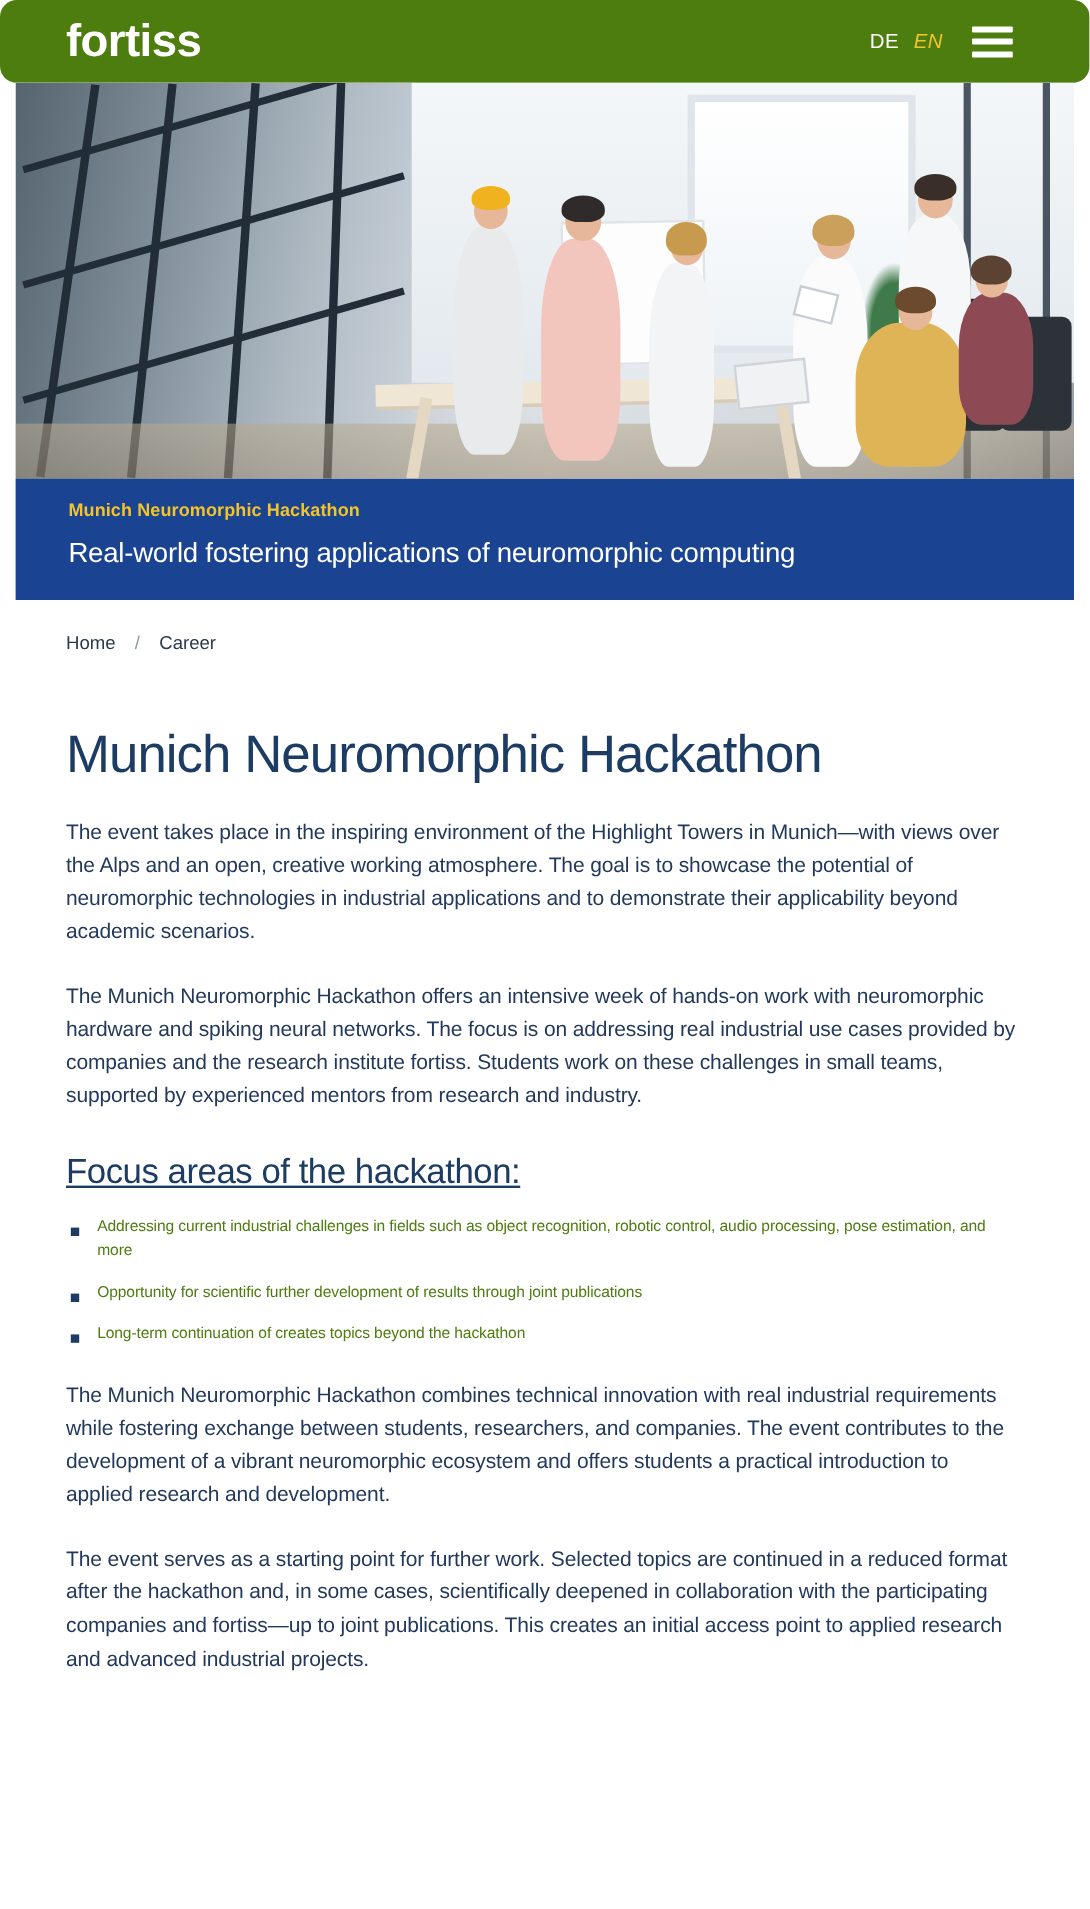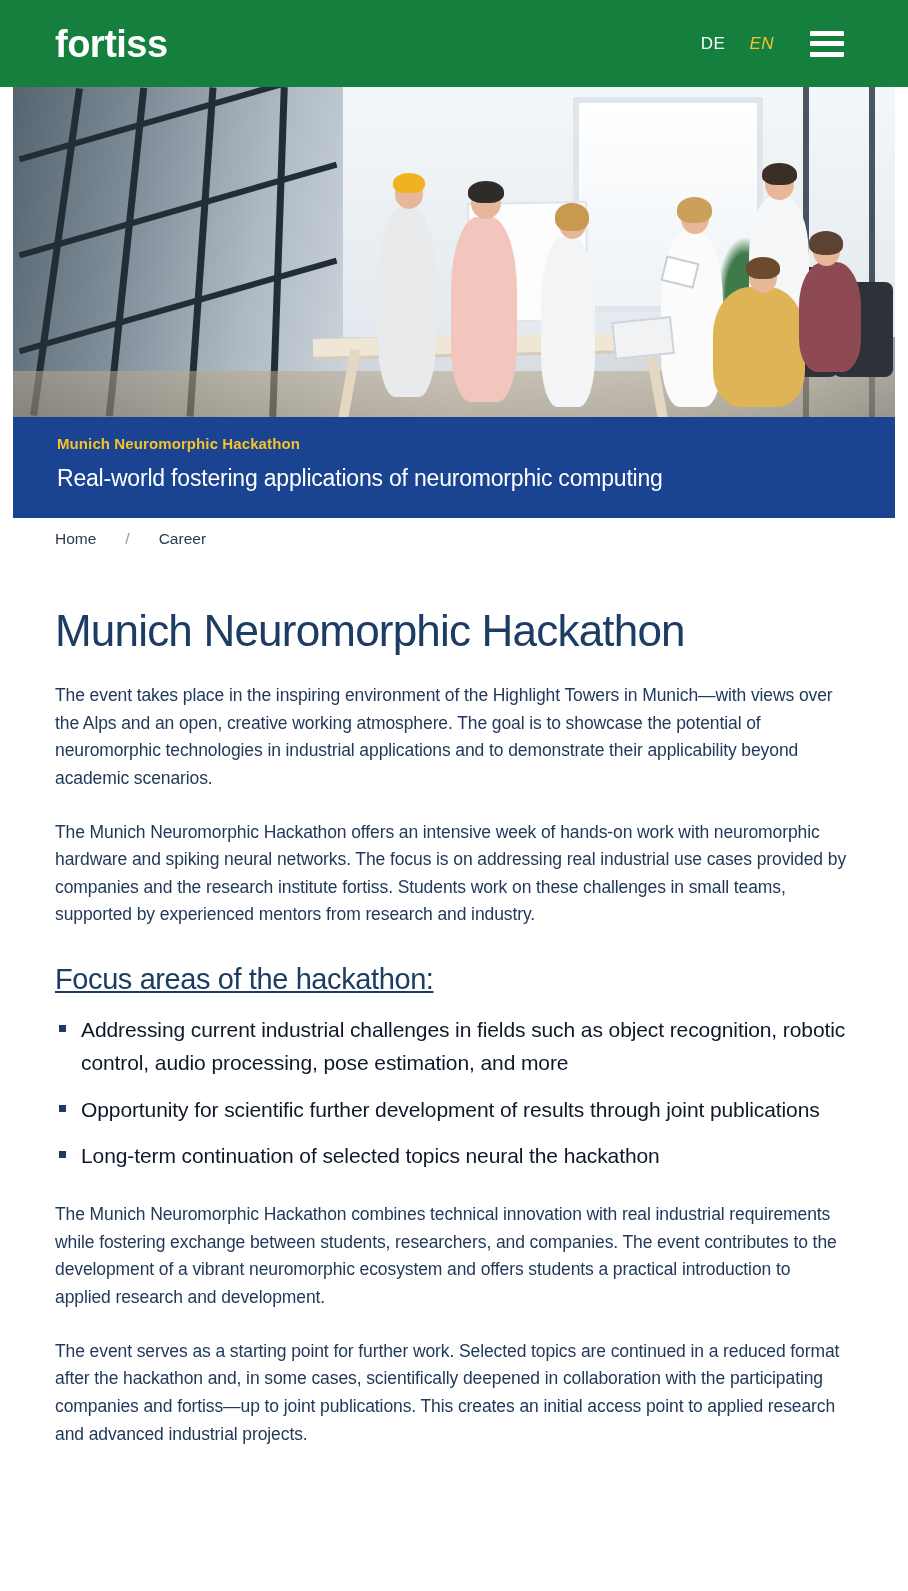--- a/index.html
+++ b/index.html
@@ -6,40 +6,41 @@
   html, body {
     width: 908px;
     background: #ffffff;
     font-family: "Liberation Sans", sans-serif;
   }
   body { position: relative; width: 908px; min-height: 1591px; overflow: hidden; }
 
   
   .topbar {
     position: relative;
-    height: 87px;
-    background: #15803d;
+    height: 69px;
+    background: #4d7c0f;
     display: flex;
     align-items: center;
     justify-content: space-between;
     padding: 0 24px 0 0;
+    border-radius: 14px;
   }
   .brand {
     color: #ffffff;
     font-size: 38px;
     font-weight: bold;
     letter-spacing: -0.5px;
     padding-left: 55px;
     line-height: 1;
     font-family: "Liberation Sans", sans-serif;
   }
   .topbar-right {
     display: flex;
     align-items: center;
-    gap: 24px;
+    gap: 12px;
     padding-right: 40px;
   }
   .lang {
     font-size: 17px;
     letter-spacing: 0.5px;
     color: #ffffff;
   }
   .lang.active { color: #f3c32b; font-style: italic; }
   .burger {
     width: 34px;
@@ -151,22 +152,22 @@
     color: #ffffff;
     font-size: 23px;
     font-weight: normal;
     letter-spacing: -0.2px;
   }
 
   
   .breadcrumb {
     display: flex;
     align-items: flex-start;
-    gap: 29px;
-    padding: 12px 0 0 55px;
+    gap: 16px;
+    padding: 28px 0 0 55px;
     font-size: 15.5px;
     color: #2a3a4a;
   }
   .breadcrumb .sep { color: #8e9aa6; }
 
   
   .content { padding: 0 60px 40px 55px; }
   h1.page-title {
     font-size: 44px;
     color: #1d3c63;
@@ -186,23 +187,23 @@
     color: #1d3c63;
     font-weight: normal;
     letter-spacing: -0.4px;
     margin: 34px 0 18px 0;
     text-decoration: underline;
   }
   ul.focus { list-style: none; margin: 0 0 28px 0; }
   ul.focus li {
     position: relative;
     padding-left: 26px;
-    font-size: 21px;
+    font-size: 13px;
     line-height: 1.56;
-    color: #0f172a;
+    color: #4d7c0f;
     margin-bottom: 14px;
     letter-spacing: -0.1px;
   }
   ul.focus li::before {
     content: "";
     position: absolute;
     left: 4px; top: 11px;
     width: 7px; height: 7px;
     background: #1d3c63;
   }
@@ -300,18 +301,18 @@
   <h1 class="page-title">Munich Neuromorphic Hackathon</h1>
 
   <p class="body">The event takes place in the inspiring environment of the Highlight Towers in Munich—with views over the Alps and an open, creative working atmosphere. The goal is to showcase the potential of neuromorphic technologies in industrial applications and to demonstrate their applicability beyond academic scenarios.</p>
   <p class="body">The Munich Neuromorphic Hackathon offers an intensive week of hands-on work with neuromorphic hardware and spiking neural networks. The focus is on addressing real industrial use cases provided by companies and the research institute fortiss. Students work on these challenges in small teams, supported by experienced mentors from research and industry.</p>
 
   <h2 class="sub">Focus areas of the hackathon:</h2>
 
   <ul class="focus">
     <li>Addressing current industrial challenges in fields such as object recognition, robotic control, audio processing, pose estimation, and more</li>
     <li>Opportunity for scientific further development of results through joint publications</li>
-    <li>Long-term continuation of selected topics neural the hackathon</li>
+    <li>Long-term continuation of creates topics beyond the hackathon</li>
   </ul>
 
   <p class="body">The Munich Neuromorphic Hackathon combines technical innovation with real industrial requirements while fostering exchange between students, researchers, and companies. The event contributes to the development of a vibrant neuromorphic ecosystem and offers students a practical introduction to applied research and development.</p>
   <p class="body">The event serves as a starting point for further work. Selected topics are continued in a reduced format after the hackathon and, in some cases, scientifically deepened in collaboration with the participating companies and fortiss—up to joint publications. This creates an initial access point to applied research and advanced industrial projects.</p>
 </main>
 
 </body></html>

